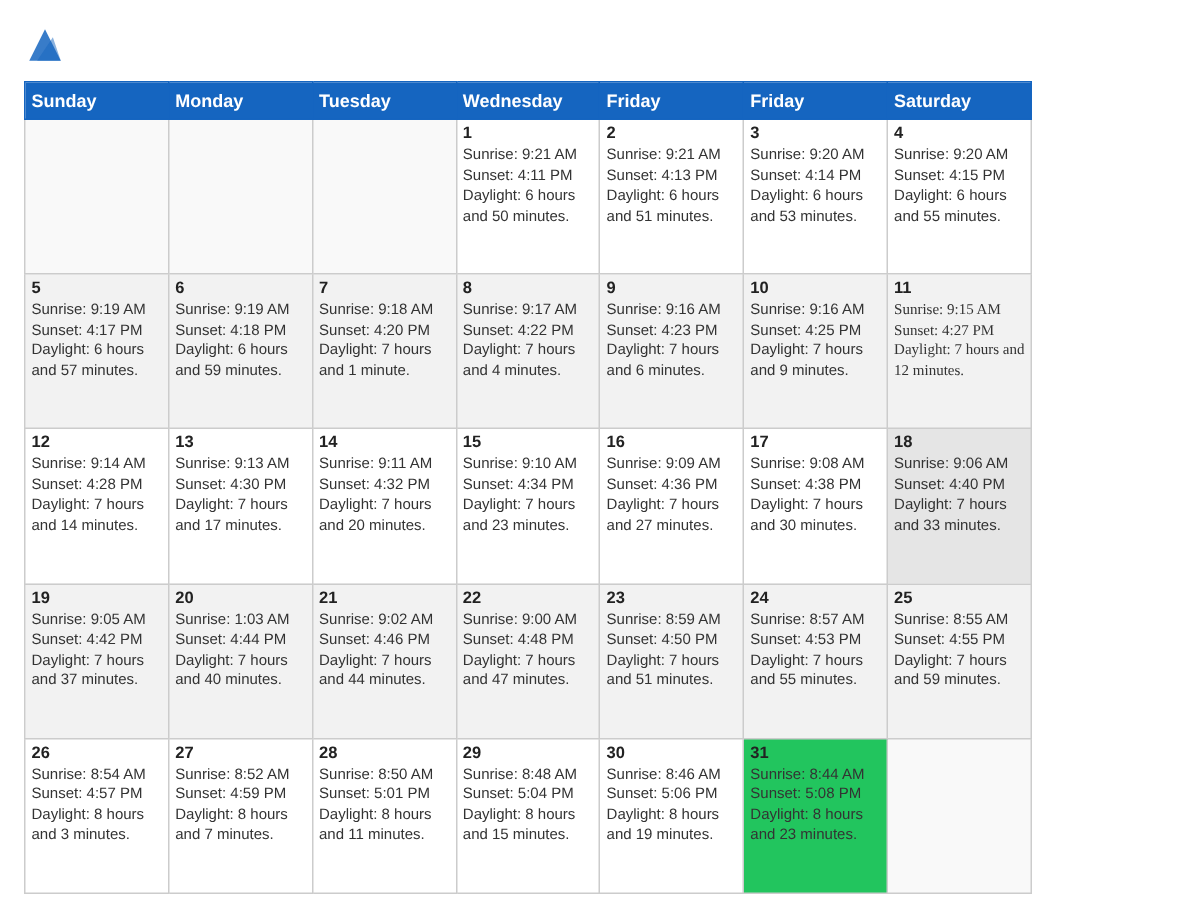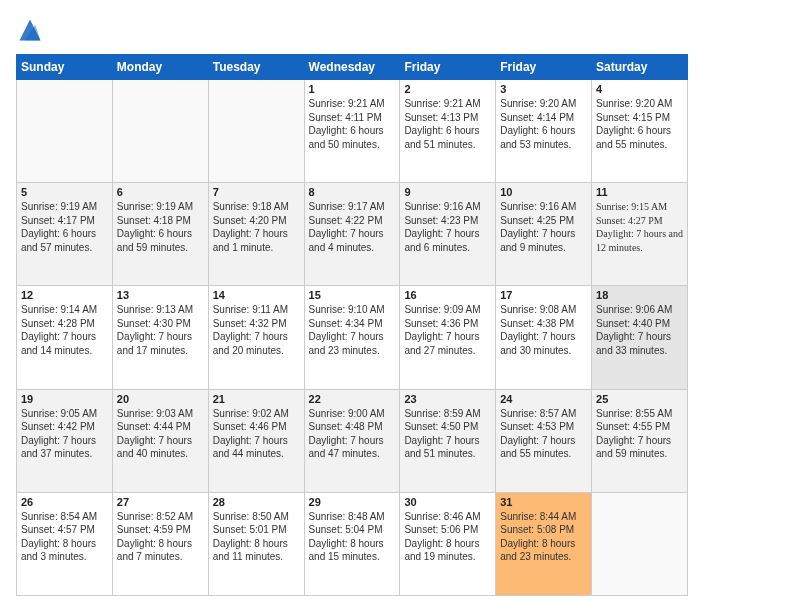--- a/index.html
+++ b/index.html
@@ -248,21 +248,21 @@
         </tr>
         <tr>
           <td style="background: rgb(242, 242, 242);">
             <span class="day-number">19</span>
             <div class="day-info" style="white-space: pre-line;">Sunrise: 9:05 AM
 Sunset: 4:42 PM
 Daylight: 7 hours and 37 minutes.</div>
           </td>
           <td style="background: rgb(242, 242, 242);">
             <span class="day-number">20</span>
-            <div class="day-info" style="white-space: pre-line;">Sunrise: 9:03 AM
+            <div class="day-info" style="white-space: pre-line;">Sunrise: 1:03 AM
 Sunset: 4:44 PM
 Daylight: 7 hours and 40 minutes.</div>
           </td>
           <td style="background: rgb(242, 242, 242);">
             <span class="day-number">21</span>
             <div class="day-info" style="white-space: pre-line;">Sunrise: 9:02 AM
 Sunset: 4:46 PM
 Daylight: 7 hours and 44 minutes.</div>
           </td>
           <td style="background: rgb(242, 242, 242);">
@@ -314,21 +314,21 @@
             <div class="day-info" style="white-space: pre-line;">Sunrise: 8:48 AM
 Sunset: 5:04 PM
 Daylight: 8 hours and 15 minutes.</div>
           </td>
           <td style="background: rgb(255, 255, 255);">
             <span class="day-number">30</span>
             <div class="day-info" style="white-space: pre-line;">Sunrise: 8:46 AM
 Sunset: 5:06 PM
 Daylight: 8 hours and 19 minutes.</div>
           </td>
-          <td style="background: #fdba74;">
+          <td style="background: #22c55e;">
             <span class="day-number">31</span>
             <div class="day-info" style="white-space: pre-line;">Sunrise: 8:44 AM
 Sunset: 5:08 PM
 Daylight: 8 hours and 23 minutes.</div>
           </td>
           <td class="empty"></td>
         </tr>
       </tbody>
   </table>
 </div>

